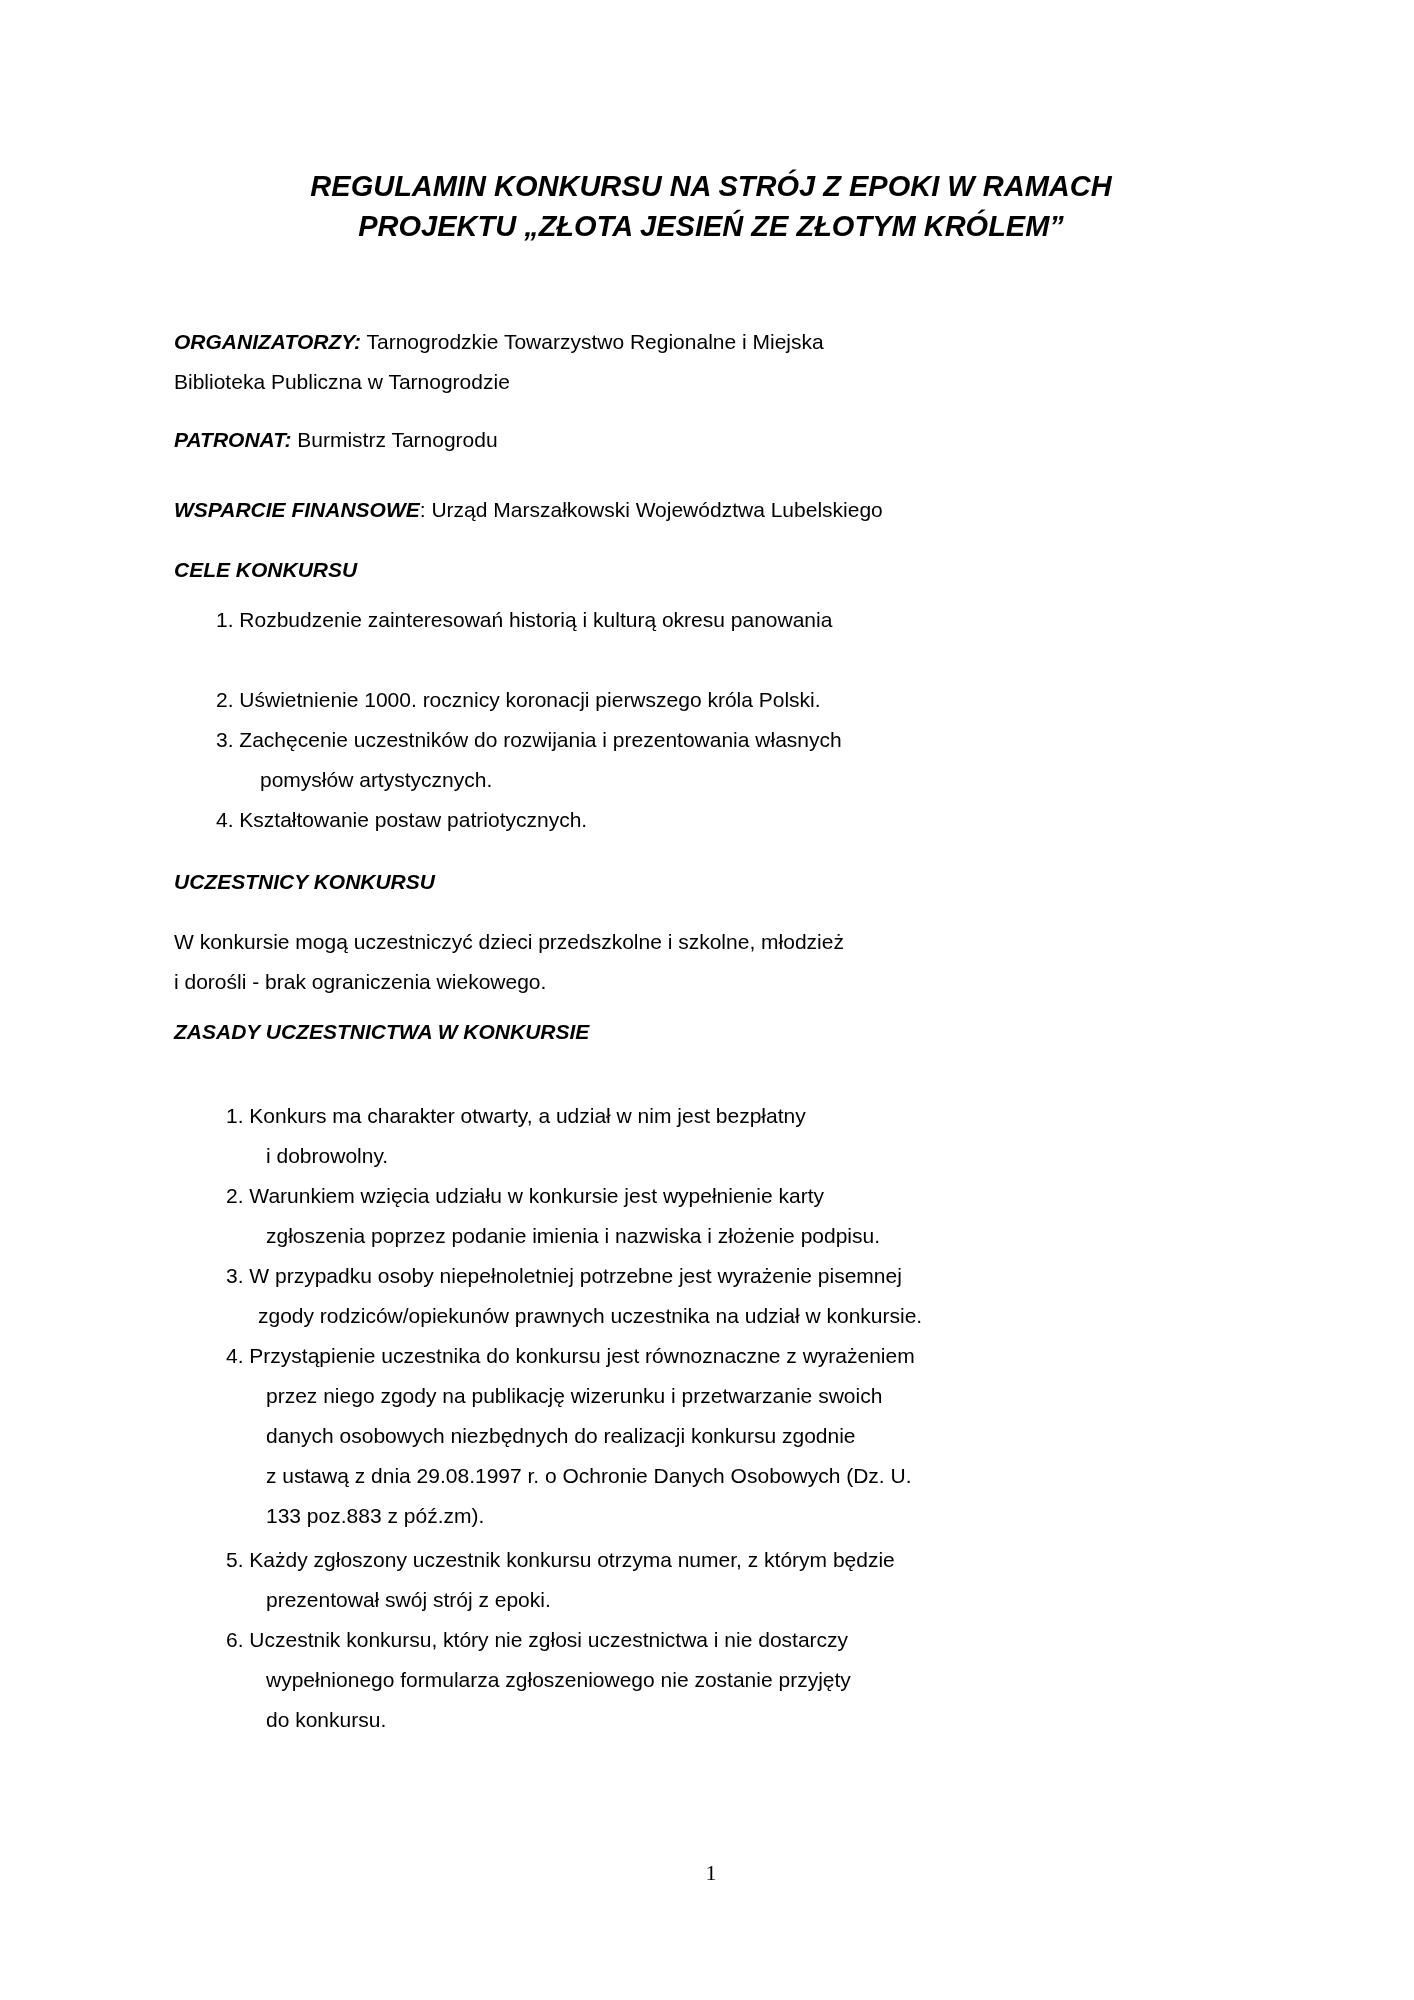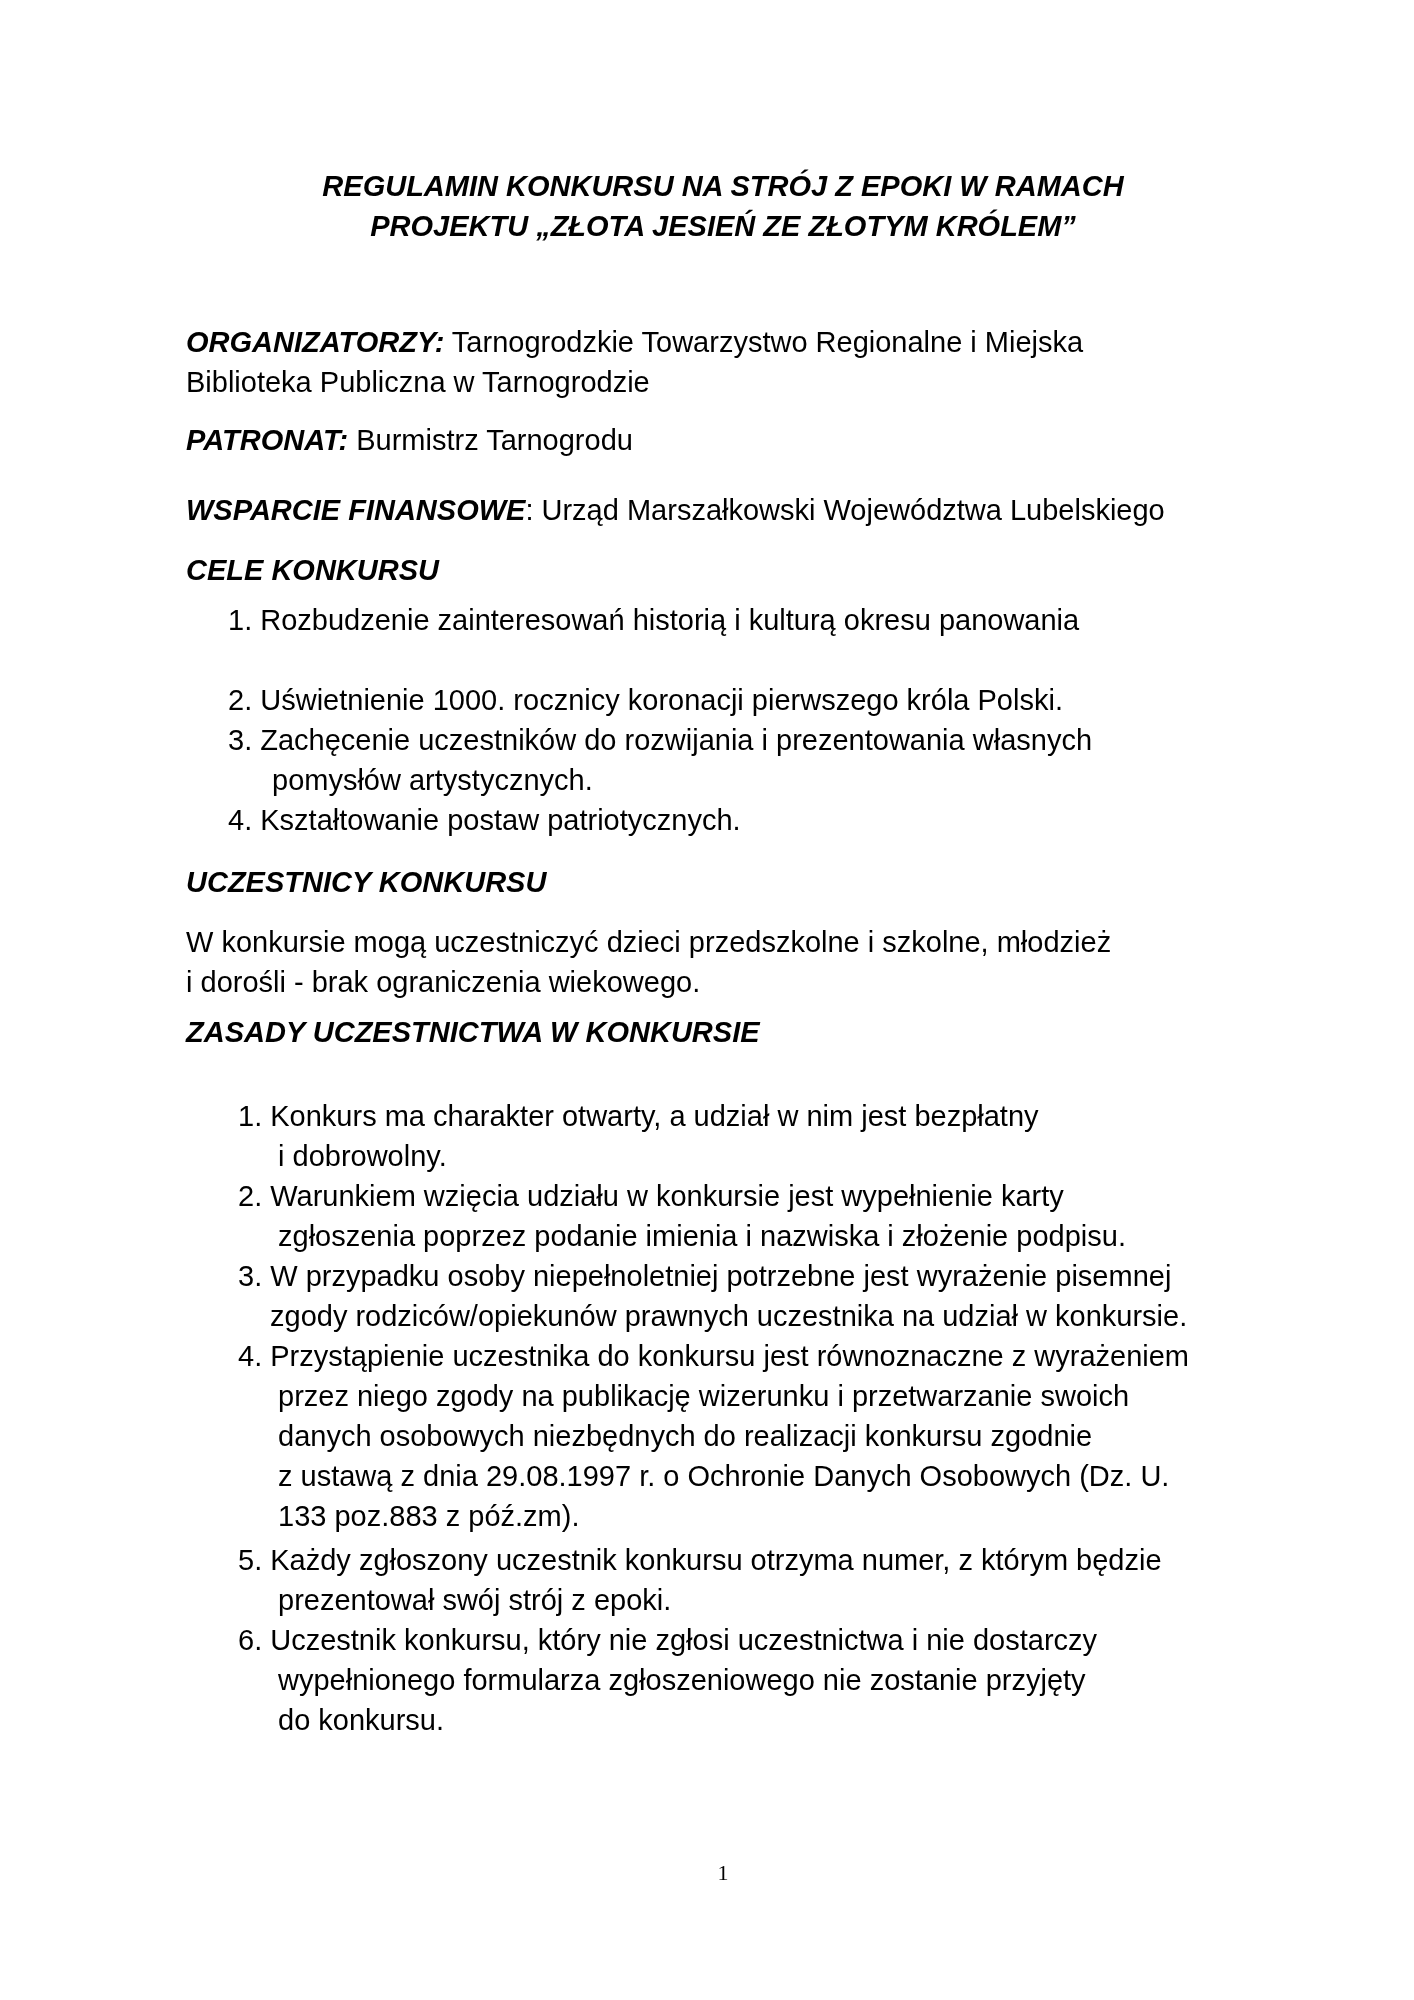--- a/index.html
+++ b/index.html
@@ -1,19 +1,19 @@
 <!DOCTYPE html>
 <html><head>
 <meta charset="utf-8">
 <style>
   html, body { margin: 0; padding: 0; background: #ffffff; }
   body { width: 1414px; height: 2000px; position: relative; overflow: hidden; color: #000; font-family: "Liberation Sans", sans-serif; }
-  .page { position: absolute; left: 16px; top: 0; width: 1304px; height: 2000px; }
+  .page { position: absolute; left: 4px; top: 0; width: 1304px; height: 2000px; }
   .title { position: absolute; left: 0; width: 1414px; text-align: center; font-weight: bold; font-style: italic; font-size: 29px; line-height: 40px; }
-  .line { position: absolute; font-size: 29px; line-height: 40px; white-space: nowrap; }
+  .line { position: absolute; font-size: 21px; line-height: 40px; white-space: nowrap; }
   .bi { font-weight: bold; font-style: italic; }
   .pagenum { position: absolute; left: 0; width: 1414px; text-align: center; top: 1860px; font-family: "Liberation Serif", serif; font-size: 22px; }
 </style>
 </head>
 <body>
 
 <div class="page">
 
   <div class="title" style="top:166px;">REGULAMIN KONKURSU NA STRÓJ Z EPOKI W RAMACH</div>
   <div class="title" style="top:206px;">PROJEKTU „ZŁOTA JESIEŃ ZE ZŁOTYM KRÓLEM”</div>

